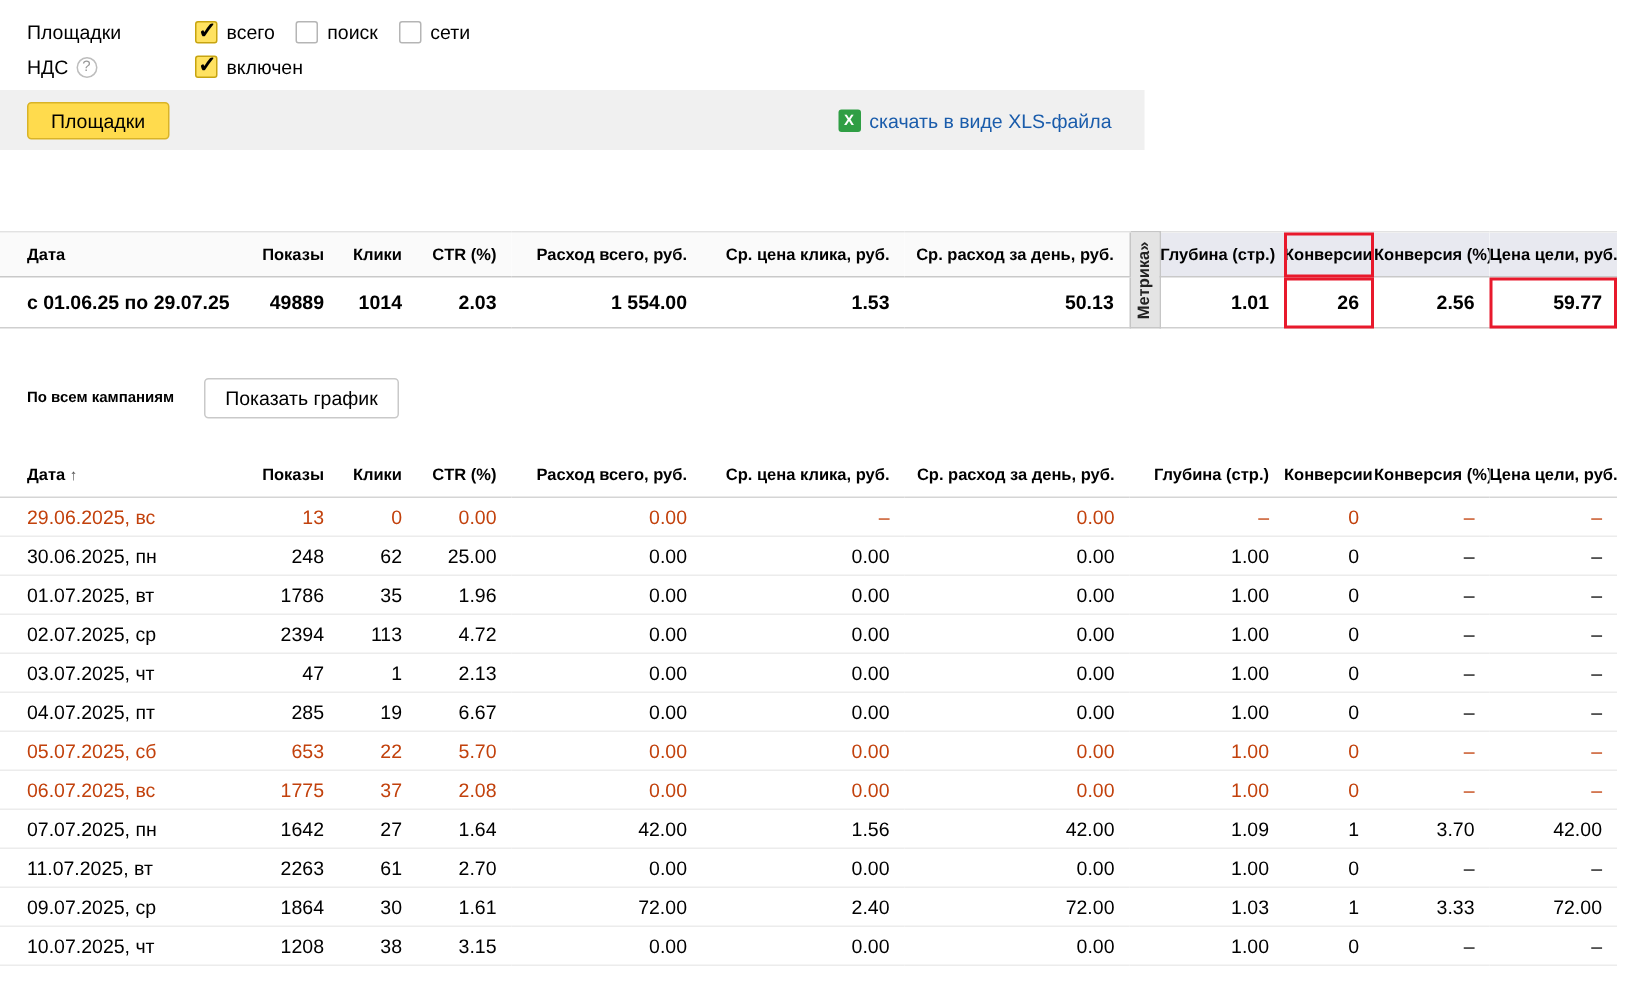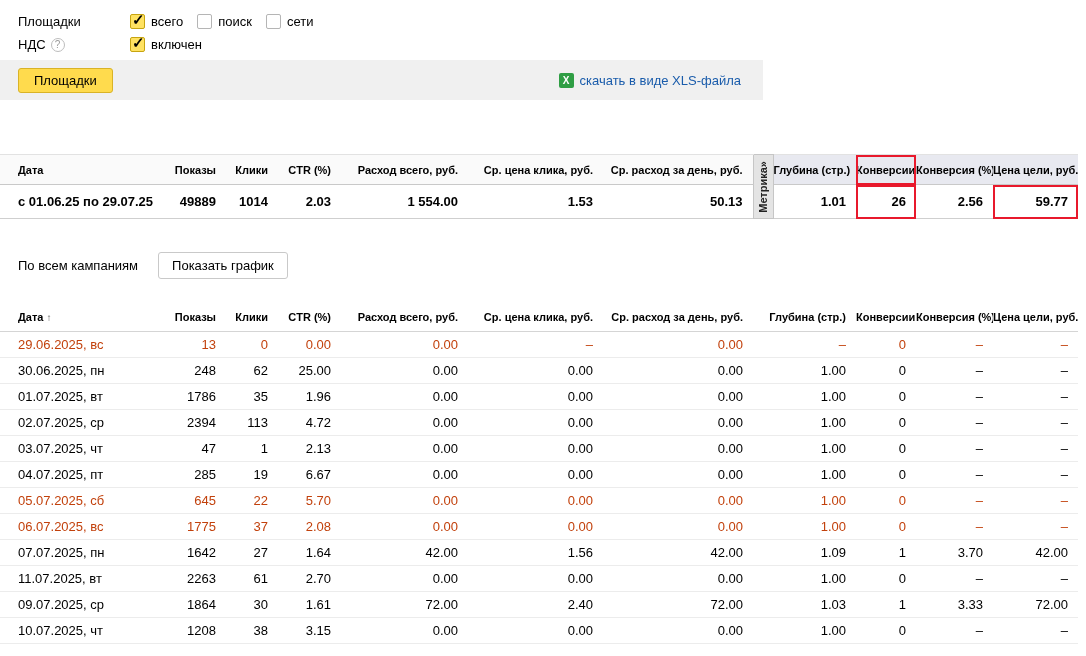--- a/index.html
+++ b/index.html
@@ -47,21 +47,21 @@
     vertical-align:middle; font-size:13px; }
   .metrika-cell { background:#e4e4e4 !important; border:1px solid #c6c6c6 !important;
     padding:0 !important; cursor:pointer; vertical-align:middle; text-align:center; }
   .metrika-inner { writing-mode:vertical-rl; transform:rotate(180deg);
     font-size:11px; color:#222; margin:0 auto; line-height:18px; }
   .metrika-inner .metrika-arrow { font-size:11px; }
   .hl { outline:2px solid #e8192c; outline-offset:-2px; }
 
   
   .campaigns { margin-top:32px; padding-left:18px; display:flex; align-items:center; gap:20px; height:28px; }
-  .campaigns-title { font-weight:normal; font-size:13px; }
+  .campaigns-title { font-weight:bold; font-size:10px; }
   .btn-plain { background:#fff; border:1px solid #c9c9c9; border-radius:3px;
     padding:5px 13px; font-size:13px; font-family:inherit; cursor:pointer; color:#000; }
 
   
   .daily { margin-top:24px;padding-left:39px; }
   .daily thead th { height:28px; border-bottom:1px solid #d5d5d5; vertical-align:middle; cursor:pointer; }
   .daily tbody td { height:26px; border-bottom:1px solid #ececec; vertical-align:middle; font-size:13px; }
   .daily tbody tr.muted td { color:#c2410c; }
   .sort-icon { font-size:10px; color:#555; margin-left:3px; }
 </style>
@@ -264,21 +264,21 @@
         <td class="c-num">0.00</td>
         <td class="c-num">0.00</td>
         <td class="c-num">0.00</td>
         <td class="c-num">1.00</td>
         <td class="c-num">0</td>
         <td class="c-num">–</td>
         <td class="c-num">–</td>
       </tr>
       <tr class="muted">
         <td class="c-date">05.07.2025, сб</td>
-        <td class="c-num">645</td>
+        <td class="c-num">653</td>
         <td class="c-num">22</td>
         <td class="c-num">5.70</td>
         <td class="c-num">0.00</td>
         <td class="c-num">0.00</td>
         <td class="c-num">0.00</td>
         <td class="c-num">1.00</td>
         <td class="c-num">0</td>
         <td class="c-num">–</td>
         <td class="c-num">–</td>
       </tr>

